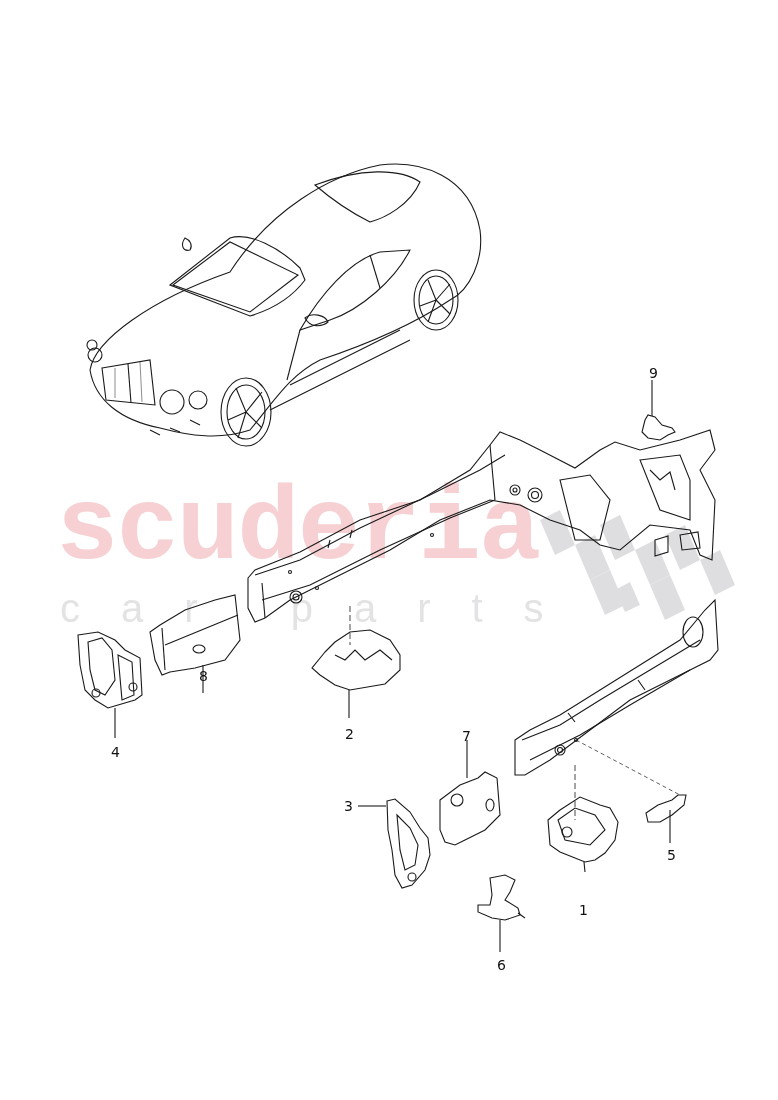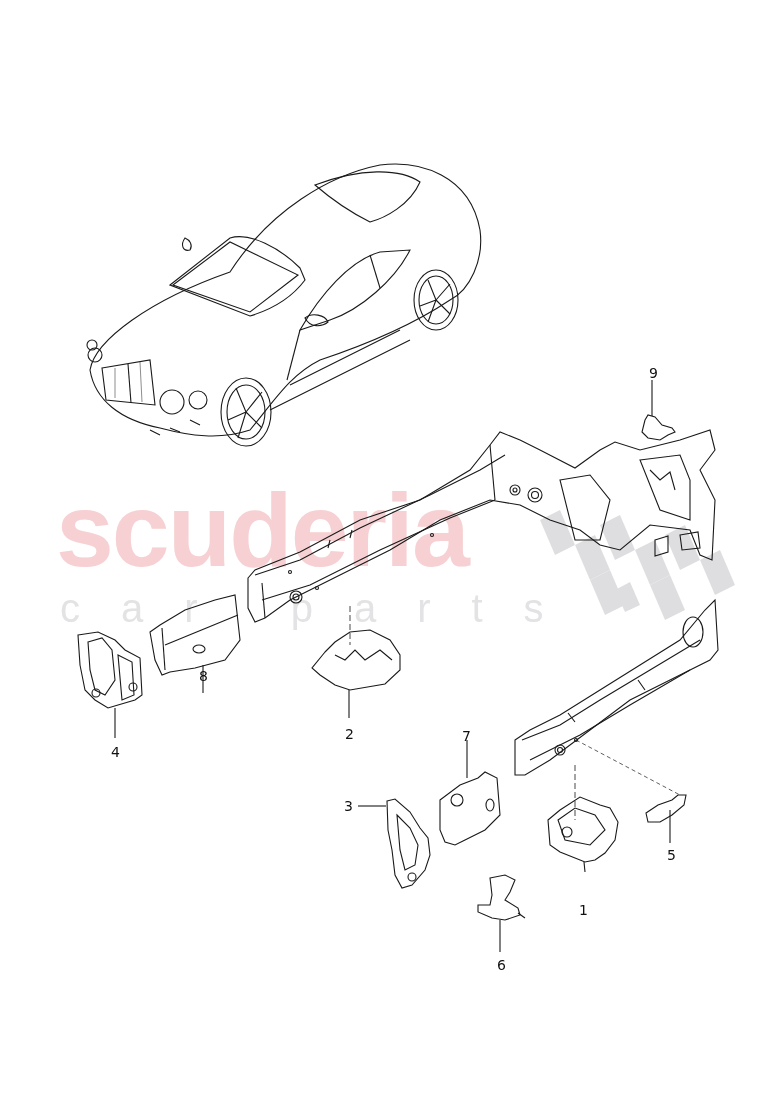--- a/index.html
+++ b/index.html
@@ -1,19 +1,19 @@
 <!DOCTYPE html>
 <html><head>
 <meta charset="utf-8">
 <style>
   html, body { margin: 0; padding: 0; background: #ffffff; }
   body { width: 778px; height: 1100px; position: relative; overflow: hidden; font-family: "Liberation Sans", sans-serif; }
   .canvas { position: absolute; left: 0; top: 0; width: 778px; height: 1100px; }
   svg.drawing { position: absolute; left: 0; top: 0; }
-  .wm-main { position: absolute; left: 56px; top: 478px; font-family: Liberation Sans, sans-serif; font-weight: bold; font-size: 104px; letter-spacing: -2px; line-height: 1; text-align: center; }
+  .wm-main { position: absolute; left: 56px; top: 478px; font-family: Liberation Mono, monospace; font-weight: bold; font-size: 104px; letter-spacing: -2px; line-height: 1; text-align: center; }
   .wm-sub { position: absolute; left: 60px; top: 588px; font-family: "Liberation Sans", sans-serif; font-size: 40px; letter-spacing: 41px; line-height: 1; }
   .callout { position: absolute; font-family: "DejaVu Sans", sans-serif; font-size: 14px; color: #111; line-height: 1; }
 </style>
 </head>
 <body>
 
 <div class="canvas">
 
   <div class="wm-main" style="color:#f6d0d2;">scuderia</div>
   <div class="wm-sub" style="color:#e3e3e5;">car parts</div>

